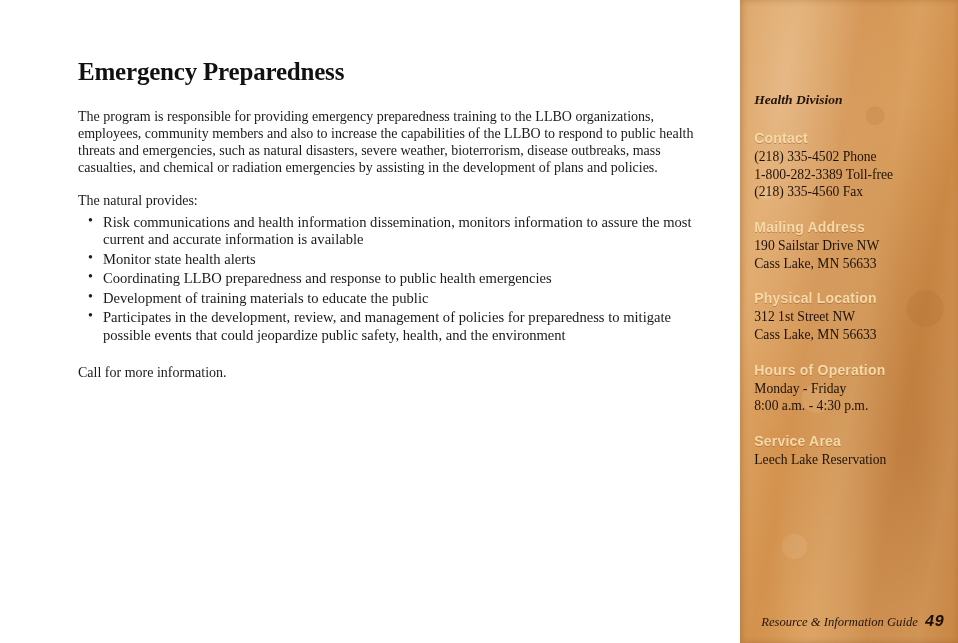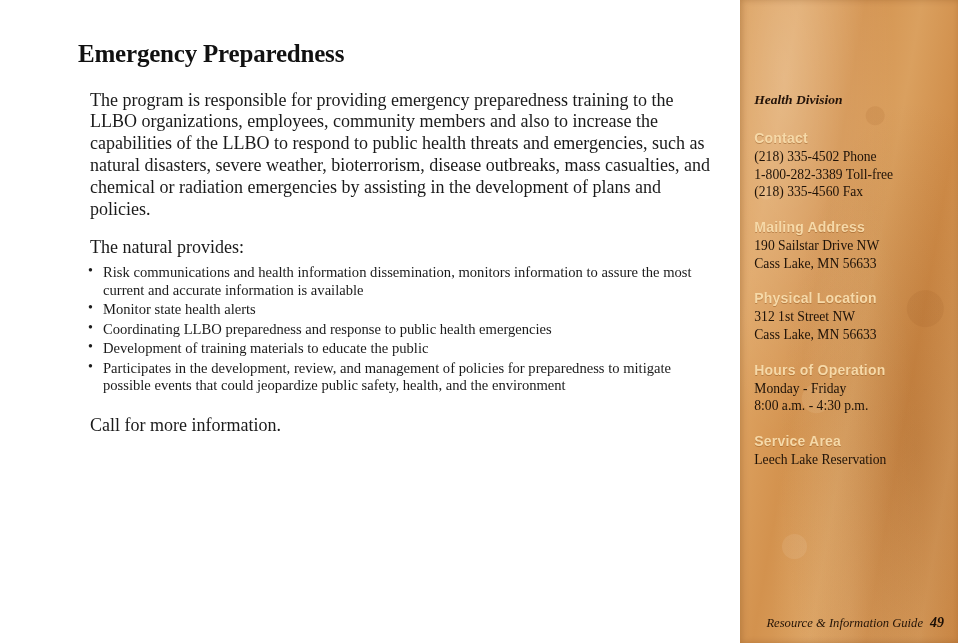--- a/index.html
+++ b/index.html
@@ -20,37 +20,37 @@
     background: #ffffff;
     display: flex;
   }
   
   .main {
     position: relative;
     width: 748px;
     height: 643px;
     background: #ffffff;
     box-sizing: border-box;
-    padding: 40px 24px 0 78px;
+    padding: 58px 24px 0 78px;
   }
   .page-title {
     font-family: "Liberation Serif", serif;
     font-weight: bold;
     font-size: 25px;
     color: #111111;
     letter-spacing: -0.2px;
     margin: 0 0 22px 0;
     line-height: 1.1;
   }
   .para {
     font-family: "Liberation Serif", serif;
-    font-size: 18px;
+    font-size: 14px;
     color: #1a1a1a;
     line-height: 1.22;
-    margin: 0 0 16px 12px;
+    margin: 0 0 16px 0;
     max-width: 650px;
   }
   .lead-in {
     margin-bottom: 5px;
   }
   ul.bullets {
     list-style: none;
     margin: 0 0 0 0;
     padding: 0;
     max-width: 660px;
@@ -143,24 +143,24 @@
     align-items: baseline;
     gap: 7px;
   }
   .footer-text {
     font-family: "Liberation Serif", serif;
     font-style: italic;
     font-size: 12.6px;
     color: #241407;
   }
   .footer-page {
-    font-family: Liberation Serif, serif;
+    font-family: Liberation Mono, monospace;
     font-weight: bold;
     font-style: italic;
-    font-size: 14px;
+    font-size: 16px;
     color: #1b0f06;
   }
 </style>
 </head>
 <body>
 
 <div class="page">
 
   <div class="main">
     <h1 class="page-title">Emergency Preparedness</h1>

